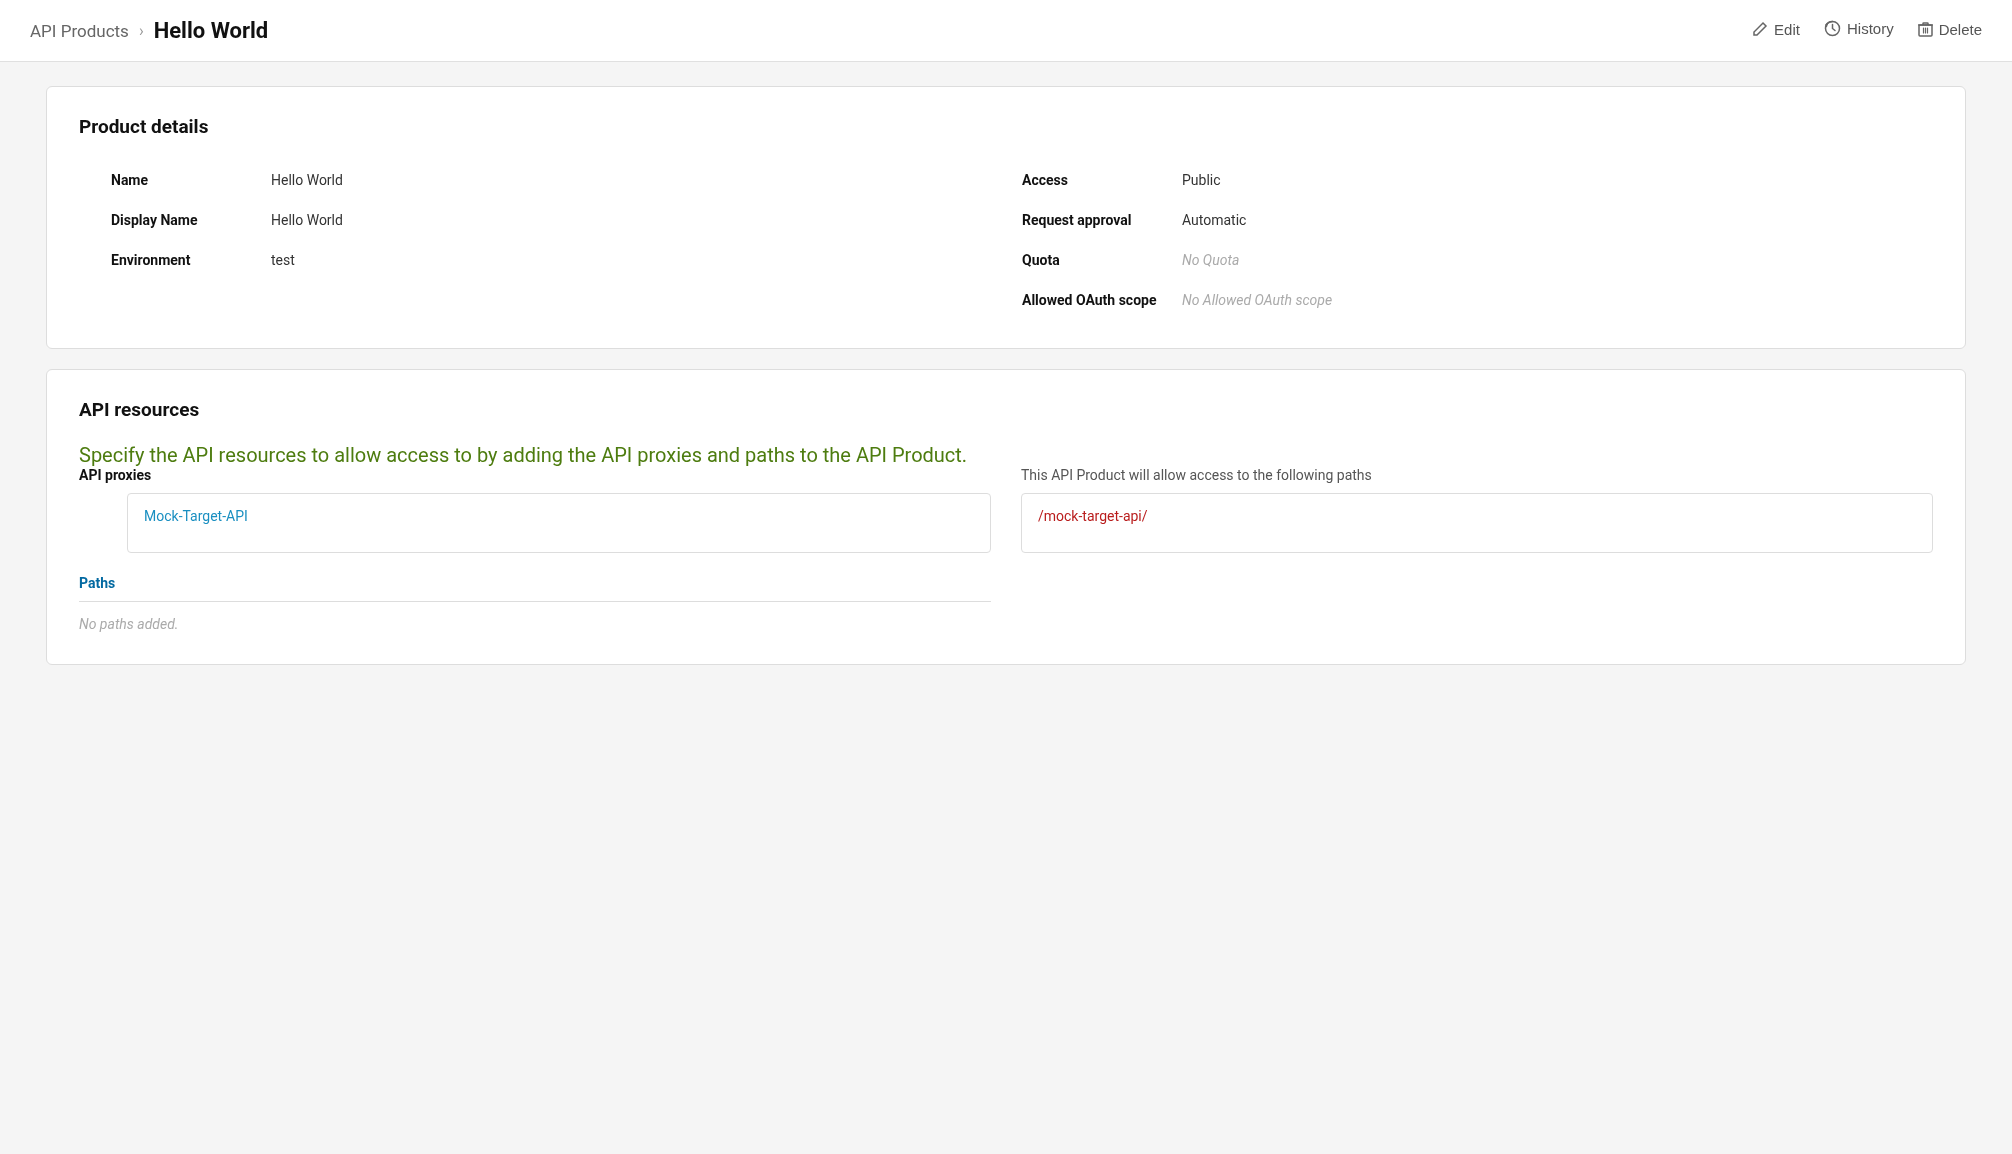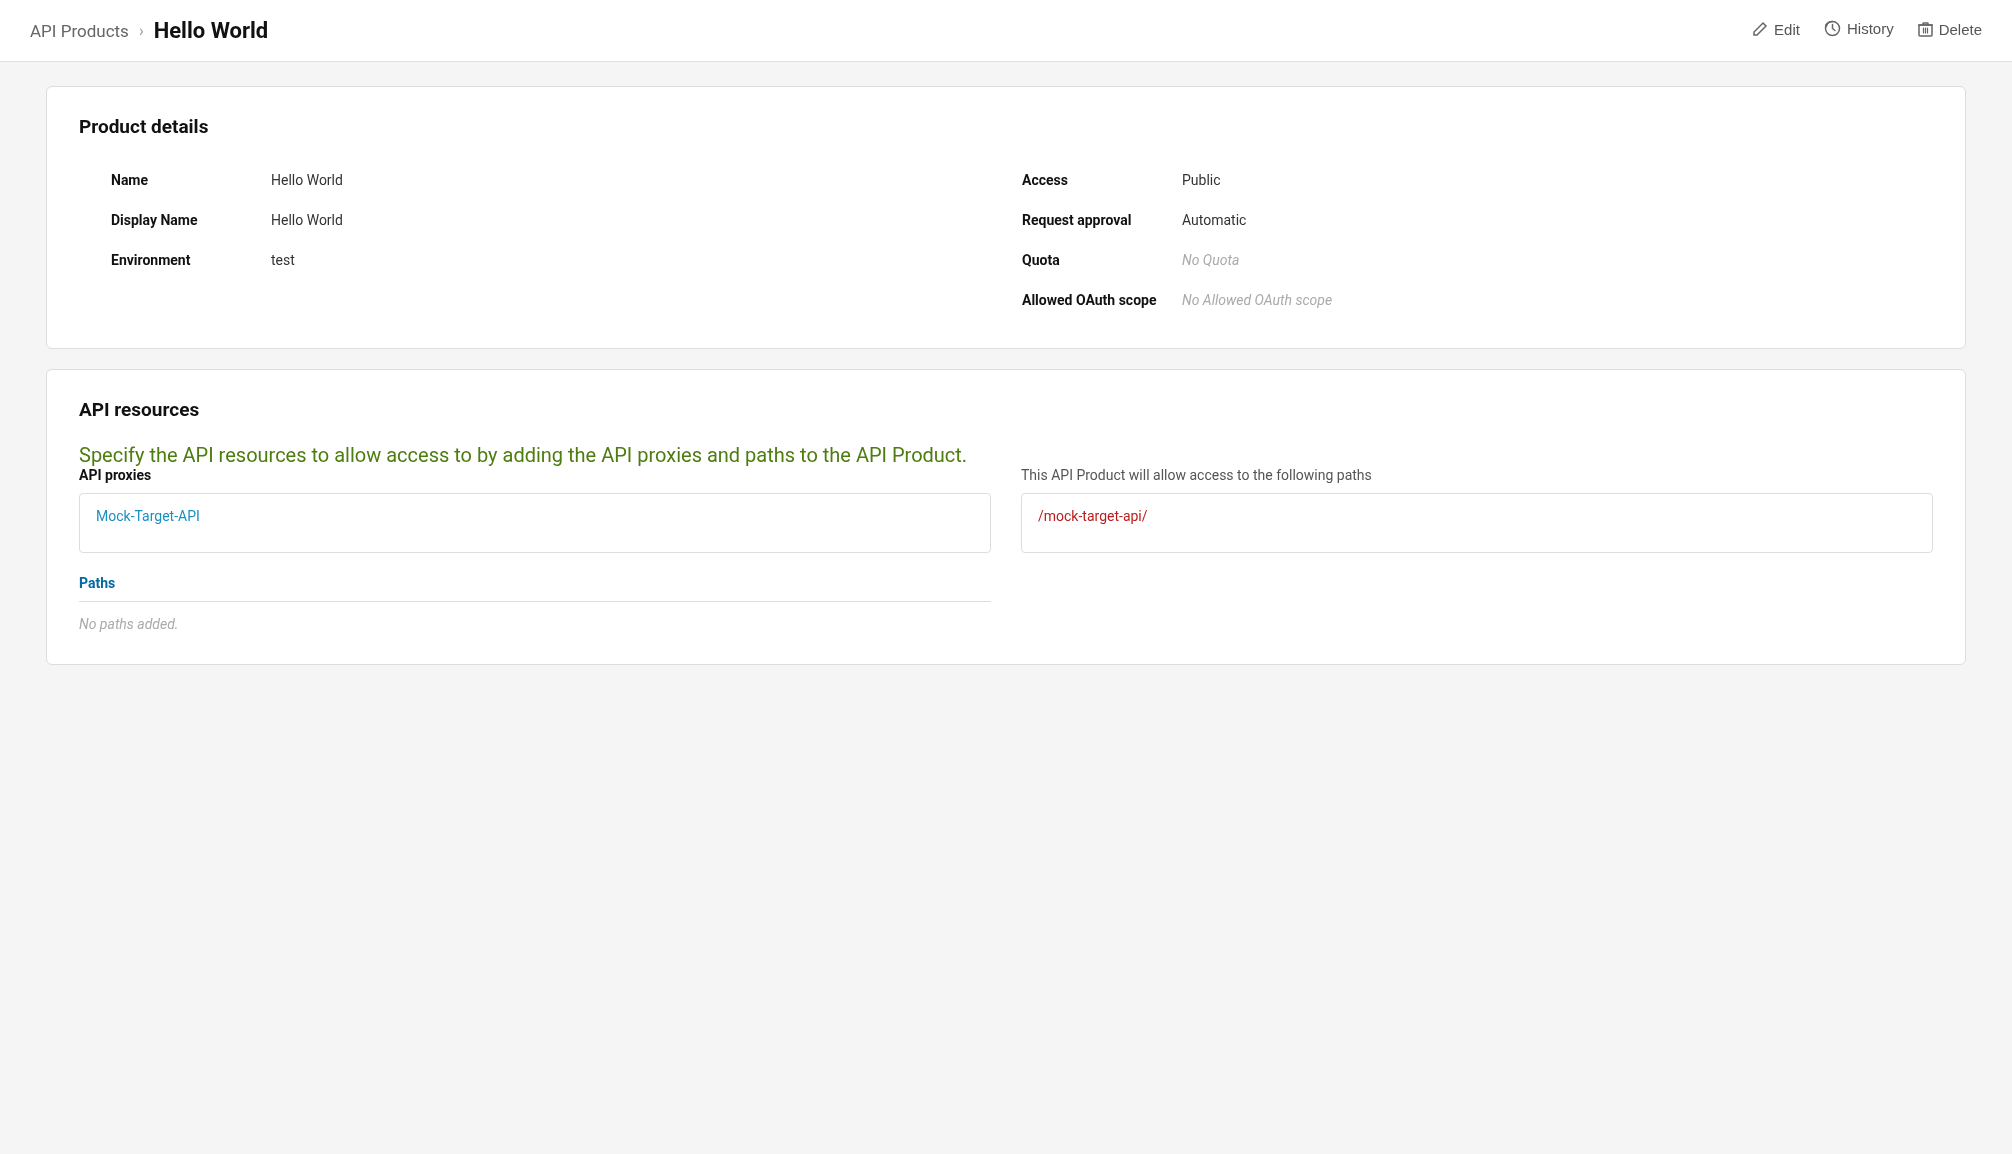--- a/index.html
+++ b/index.html
@@ -144,20 +144,21 @@
       font-weight: 700;
       font-size: 14px;
       color: #111;
       margin-bottom: 10px;
     }
 
     .list-box {
       border: 1px solid #ddd;
       border-radius: 4px;
       min-height: 60px;
+      margin-left: 48px;
     }
 
     .list-box-item {
       padding: 14px 16px;
       color: #1a8fc1;
       font-size: 14px;
       cursor: pointer;
       border-bottom: 1px solid #eee;
     }
 

